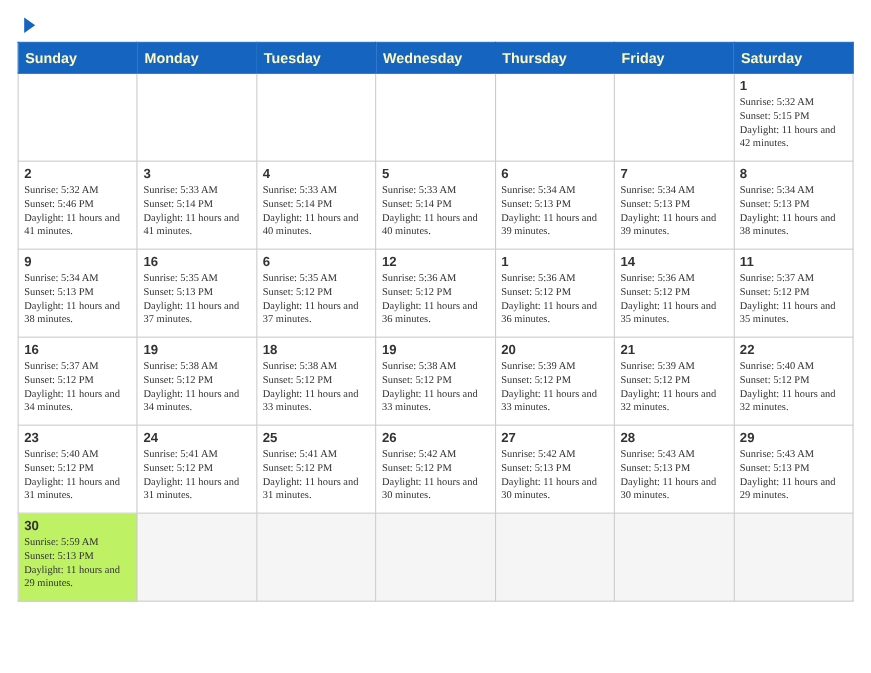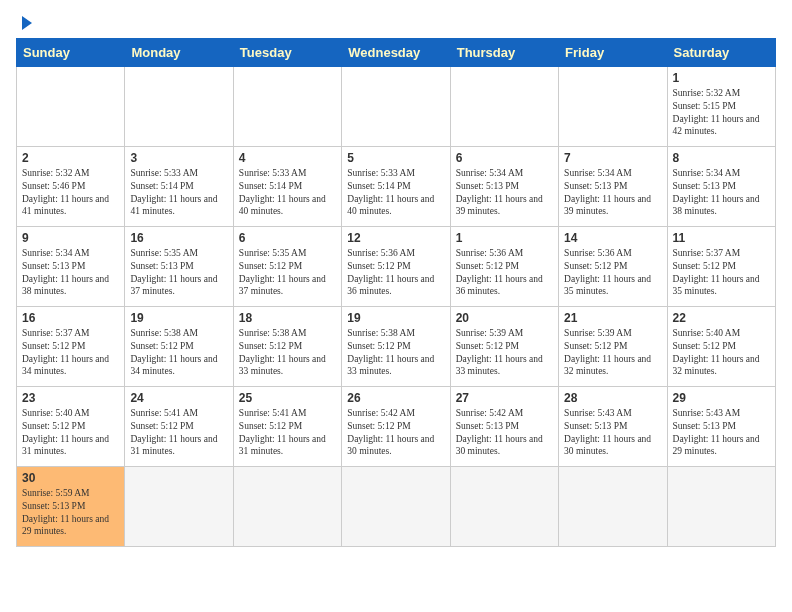--- a/index.html
+++ b/index.html
@@ -92,21 +92,21 @@
       color: #333;
       font-family: Liberation Serif, serif;
     }
     .empty-cell {
       background: #f5f5f5;
     }
     .last-row td {
       background: #f5f5f5;
     }
     .last-row td:first-child {
-      background: #fdba74;
+      background: #bef264;
       margin-left: 32px;
     }
   </style>
 </head>
 <body>
 
 <div class="header-section">
   <div class="logo-area">
     <div class="logo-text">
       <span class="logo-general"></span>

